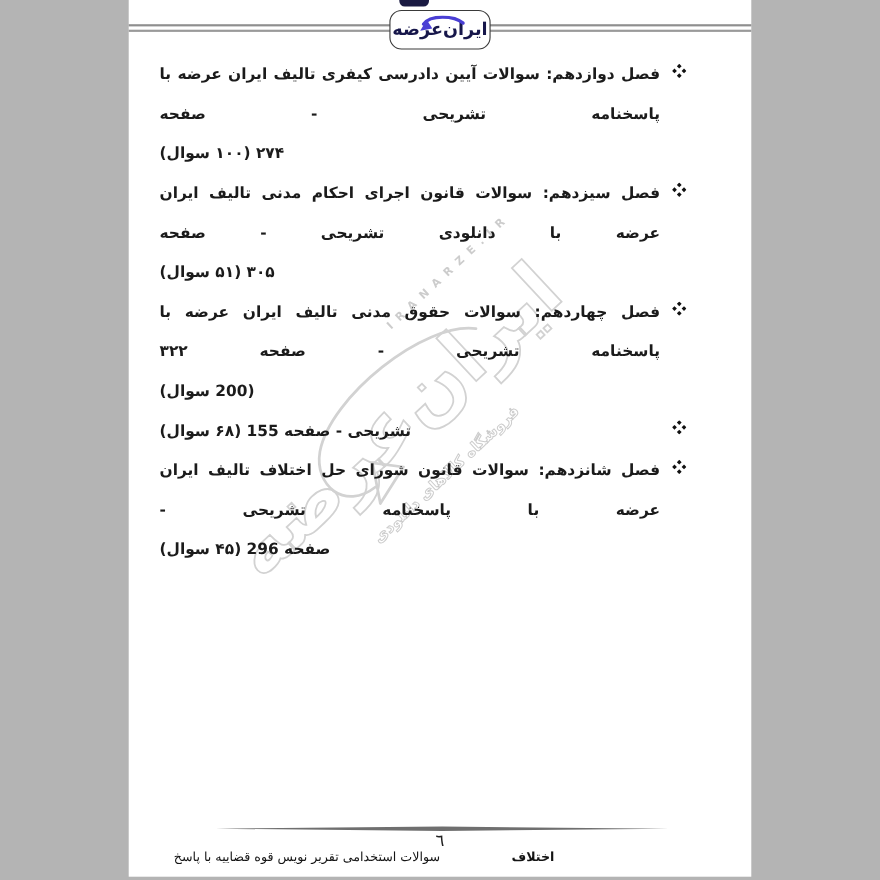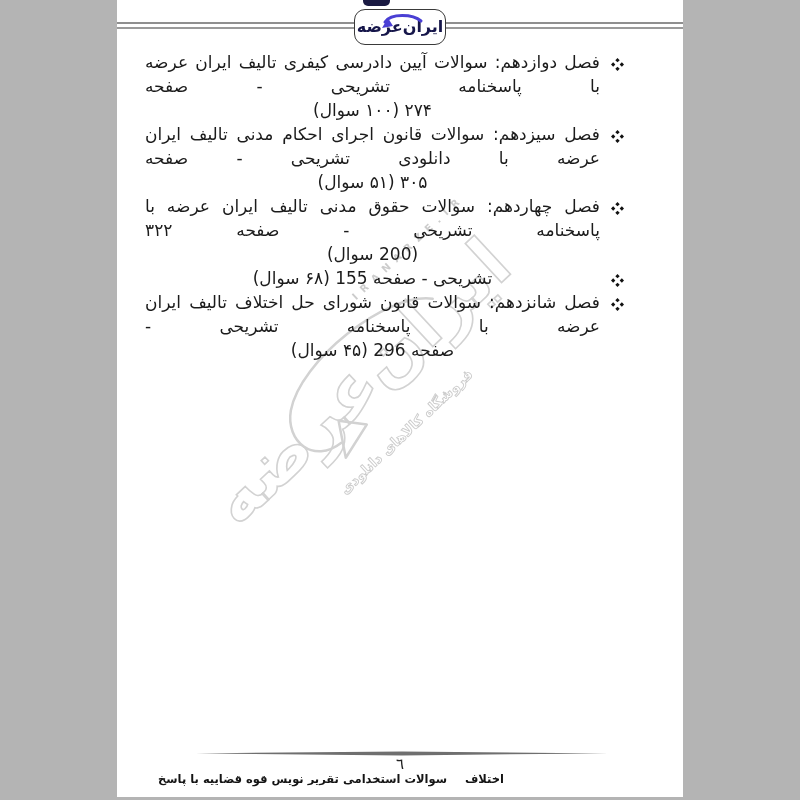--- a/index.html
+++ b/index.html
@@ -36,25 +36,25 @@
   
   .toc{
     position:absolute;top:50px;right:56px;width:482px;
     direction:rtl;z-index:2;
   }
   .toc-item{position:relative;padding-right:27px;box-sizing:border-box;}
   .toc-bullet{
     position:absolute;right:3px;top:8px;width:13px;height:13px;
   }
   .toc-line{
-    font-size:17px;font-weight:normal;color:#1b1b1b;line-height:24px;
+    font-size:14px;font-weight:bold;color:#1b1b1b;line-height:36px;
     white-space:normal;
   }
   .toc-line.l1{text-align:justify;text-align-last:justify;}
-  .toc-line.l2{text-align:center;}
+  .toc-line.l2{text-align:left;}
   
   .watermark{
     position:absolute;left:63px;top:295px;width:440px;height:260px;
     transform:rotate(-43deg);transform-origin:50% 50%;
     z-index:1;pointer-events:none;
   }
   .wm-site{
     text-align:right;padding-right:18px;
     font-size:10px;letter-spacing:7px;color:#cccccc;font-weight:bold;
   }
@@ -72,21 +72,21 @@
   }
   
   .footer-rule{position:absolute;left:79px;top:751px;width:412px;height:5px;}
   .page-number{
     position:absolute;left:0;top:756px;width:566px;
     text-align:center;font-size:15px;color:#222;line-height:16px;
   }
   .footer-row{position:absolute;left:0;top:772px;width:566px;height:18px;}
   .footer-title{
     position:absolute;left:41px;top:0;
-    direction:rtl;font-size:11.5px;font-weight:bold;color:#141414;
+    direction:rtl;font-size:11.5px;font-weight:normal;color:#141414;
   }
   .footer-label{
     position:absolute;left:348px;top:0;
     direction:rtl;font-size:11.5px;font-weight:bold;color:#141414;
   }
 </style>
 </head>
 <body>
 
 <div class="page">

